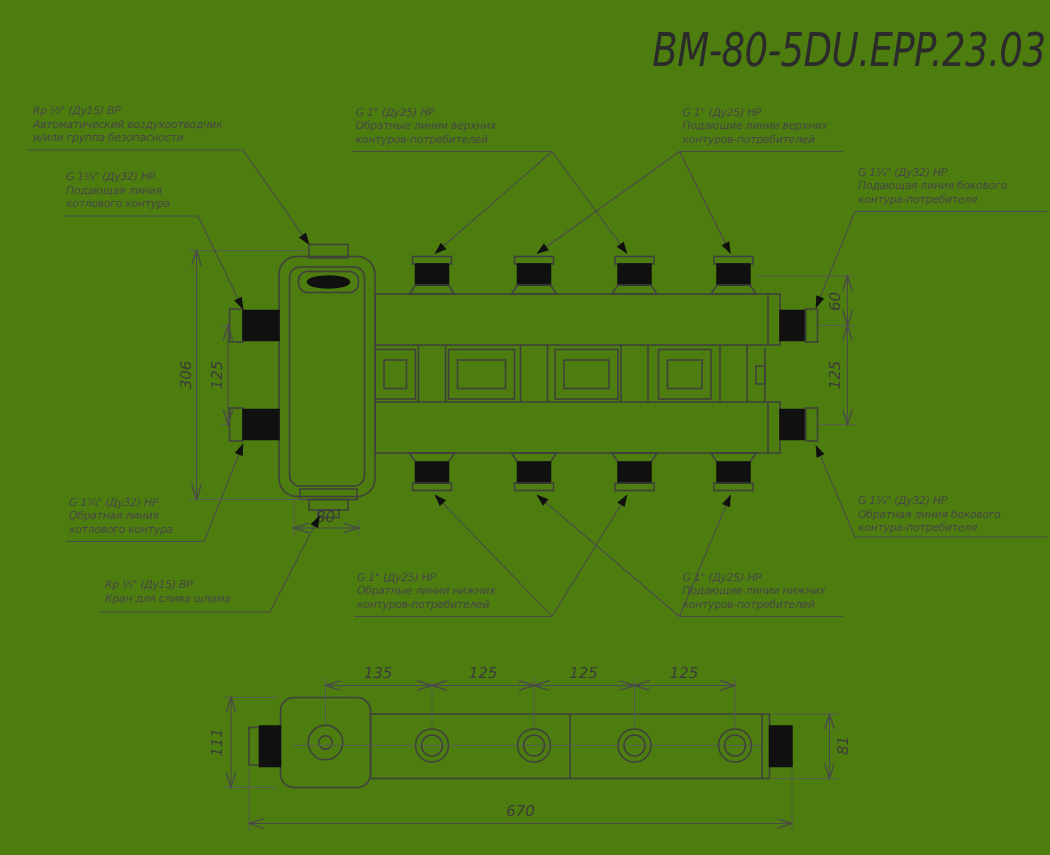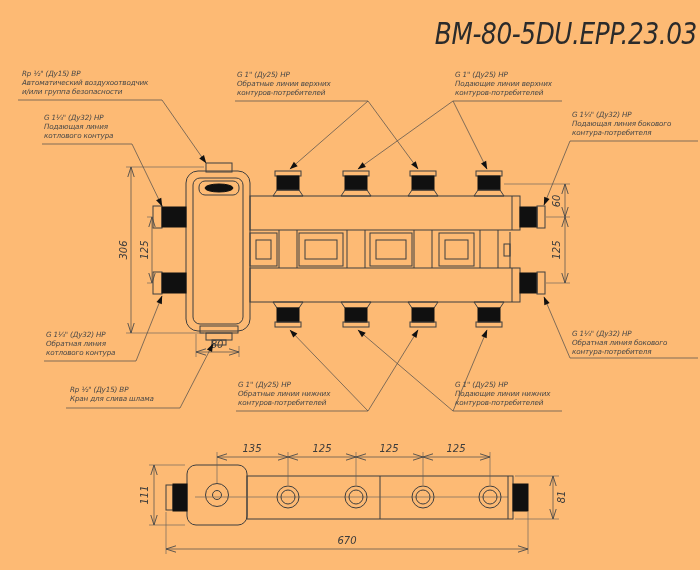--- a/index.html
+++ b/index.html
@@ -1,16 +1,16 @@
 <!DOCTYPE html>
 <html><head>
 <meta charset="utf-8">
 <style>
   html,body{margin:0;padding:0;background:#ffffff;}
-  .stage{position:relative;width:700px;height:570px;background:#fdba74;overflow:hidden;
+  .stage{position:relative;width:700px;height:570px;background:#4d7c0f;overflow:hidden;
          font-family:"DejaVu Sans",sans-serif;}
   svg{position:absolute;left:0;top:0;}
   .outline{fill:none;stroke:#3f3f3f;stroke-width:1;}
   .thin{fill:none;stroke:#4a4a4a;stroke-width:0.7;}
   .ext{fill:none;stroke:#5a5a5a;stroke-width:0.6;}
   .blackfill{fill:#101010;stroke:#101010;}
   .callout-text{font-size:7.2px;font-style:italic;fill:#474747;letter-spacing:-0.15px;}
   .dim-text{font-size:10px;font-style:italic;fill:#3c3c3c;}
   .title-text{font-size:31px;font-style:italic;fill:#2b2b2b;letter-spacing:-0.5px;}
 </style>

